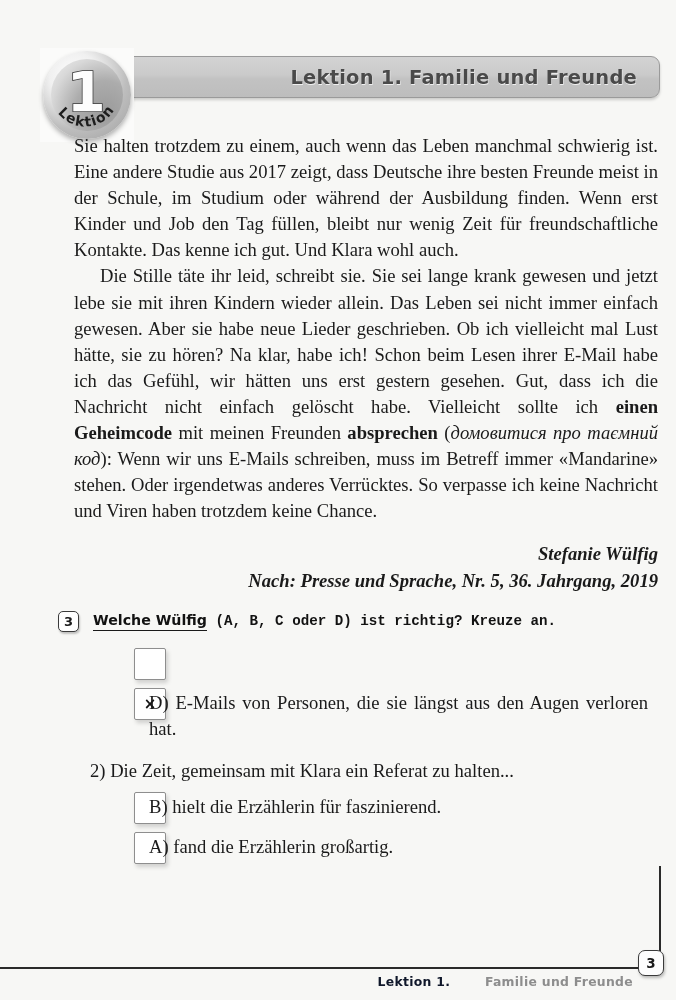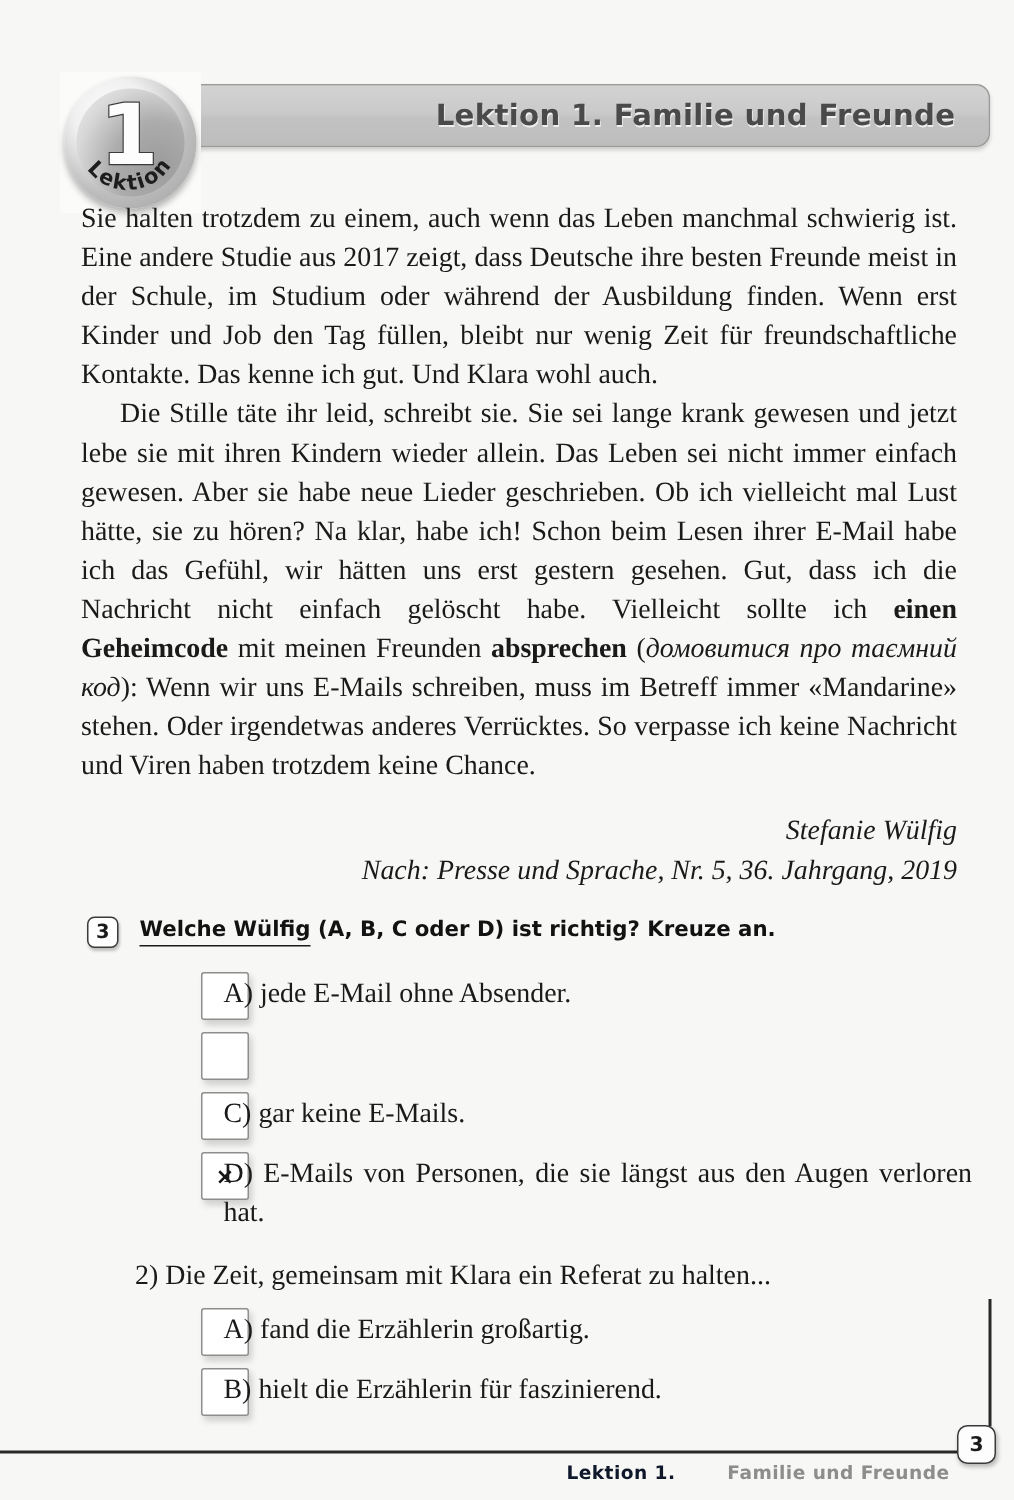--- a/index.html
+++ b/index.html
@@ -110,21 +110,21 @@
     font-family: "DejaVu Sans", "Liberation Sans", sans-serif;
     font-size: 14px;
     font-weight: bold;
     fill: #1d1d1d;
     letter-spacing: 1.2px;
   }
 
   
   .content {
     position: absolute;
-    left: 54px;
+    left: 74px;
     top: 133px;
     width: 584px;
   }
   p.para {
     margin: 0;
     font-size: 18.6px;
     line-height: 26.1px;
     text-align: justify;
     text-justify: inter-word;
     -webkit-hyphens: manual;
@@ -135,20 +135,21 @@
   }
   .b { font-weight: bold; }
   .i { font-style: italic; }
 
   .attrib {
     margin: 0;
     font-size: 18.6px;
     line-height: 26.1px;
     font-style: italic;
     text-align: right;
+    font-weight: bold;
   }
   .attrib-1 { margin-top: 17px; }
 
   
   .exercise {
     position: absolute;
     left: 58px;
     top: 610px;
     width: 590px;
   }
@@ -181,21 +182,21 @@
     font-size: 14.2px;
     font-weight: bold;
     color: #121212;
     line-height: 20px;
     white-space: nowrap;
   }
   .ex-instr .u {
     border-bottom: 1.6px solid #1a1a1a;
     padding-bottom: 2px;
   }
-  .ex-instr .reg { font-weight: bold; }
+  .ex-instr .reg { font-weight: bold; font-family: Liberation Mono, monospace; }
 
   .question {
     margin-top: 16px;
     font-size: 18.6px;
     line-height: 26.1px;
   }
   .q-text {
     padding-left: 54px;
     text-indent: -22px;
   }
@@ -343,96 +344,74 @@
 
     <div class="ex-head">
       <div class="ex-num">3</div>
       <div class="ex-instr"><span class="u">Welche Wülfig</span><span class="reg"> (A, B, C oder D) ist richtig? Kreuze an.</span></div>
     </div>
 
     <div class="question">
 
       <div class="options">
 
+
         <div class="option">
           <div class="chk-wrap">
             <div class="chk">
               <span class="mark"></span>
             </div>
           </div>
-          <div class="opt-text">
-            <span>A)</span>
-            <span>jede E-Mail ohne Absender.</span>
-          </div>
         </div>
+
+
+        <div class="option">
+          <div class="chk-wrap">
+            <div class="chk">
+              <span class="mark">×</span>
+            </div>
+          </div>
+          <div class="opt-text wrap2">
+            <span>D)</span>
+            <span>E-Mails von Personen, die sie längst aus den Augen verloren hat.</span>
+          </div>
+        </div>
+
+      </div>
+    </div>
+
+    <div class="question">
+      <div class="q-text">
+        <span>2)</span>
+        <span>Die Zeit, gemeinsam mit Klara ein Referat zu halten...</span>
+      </div>
+
+      <div class="options">
 
         <div class="option">
           <div class="chk-wrap">
             <div class="chk">
               <span class="mark"></span>
             </div>
           </div>
+          <div class="opt-text">
+            <span>B)</span>
+            <span>hielt die Erzählerin für faszinierend.</span>
+          </div>
         </div>
 
         <div class="option">
           <div class="chk-wrap">
             <div class="chk">
               <span class="mark"></span>
             </div>
           </div>
           <div class="opt-text">
-            <span>C)</span>
-            <span>gar keine E-Mails.</span>
-          </div>
-        </div>
-
-        <div class="option">
-          <div class="chk-wrap">
-            <div class="chk">
-              <span class="mark">×</span>
-            </div>
-          </div>
-          <div class="opt-text wrap2">
-            <span>D)</span>
-            <span>E-Mails von Personen, die sie längst aus den Augen verloren hat.</span>
-          </div>
-        </div>
-
-      </div>
-    </div>
-
-    <div class="question">
-      <div class="q-text">
-        <span>2)</span>
-        <span>Die Zeit, gemeinsam mit Klara ein Referat zu halten...</span>
-      </div>
-
-      <div class="options">
-
-        <div class="option">
-          <div class="chk-wrap">
-            <div class="chk">
-              <span class="mark"></span>
-            </div>
-          </div>
-          <div class="opt-text">
             <span>A)</span>
             <span>fand die Erzählerin großartig.</span>
-          </div>
-        </div>
-
-        <div class="option">
-          <div class="chk-wrap">
-            <div class="chk">
-              <span class="mark"></span>
-            </div>
-          </div>
-          <div class="opt-text">
-            <span>B)</span>
-            <span>hielt die Erzählerin für faszinierend.</span>
           </div>
         </div>
 
       </div>
     </div>
 
   </div>
 
   <div class="page-tick"></div>
   <div class="footer-rule"></div>

